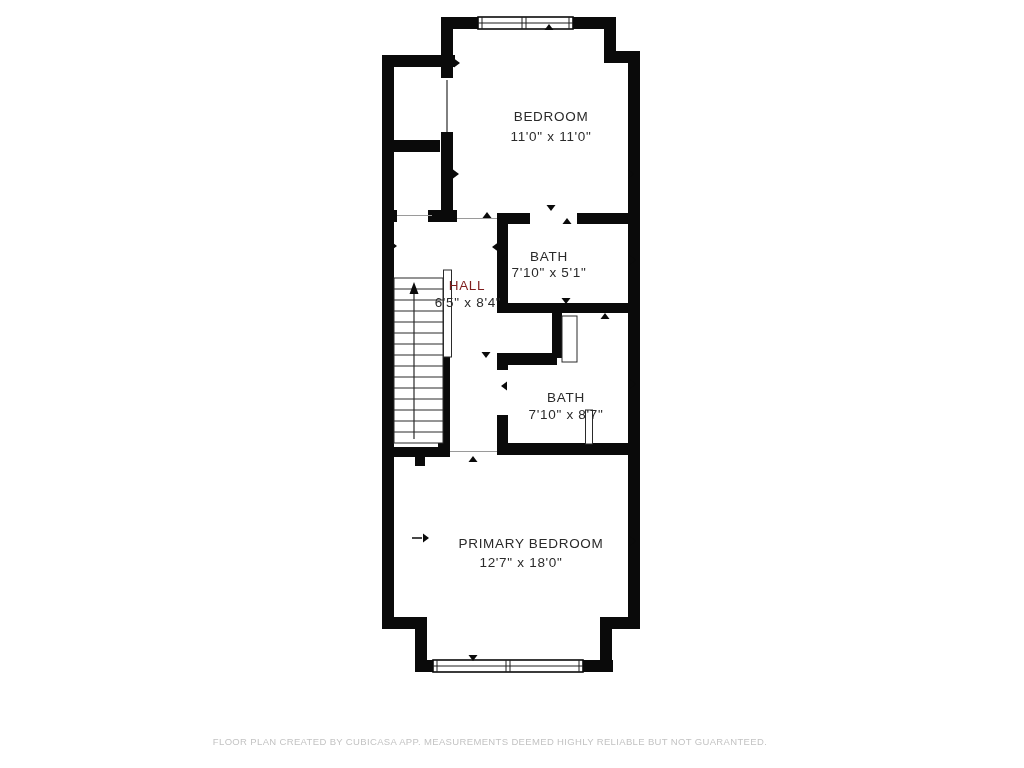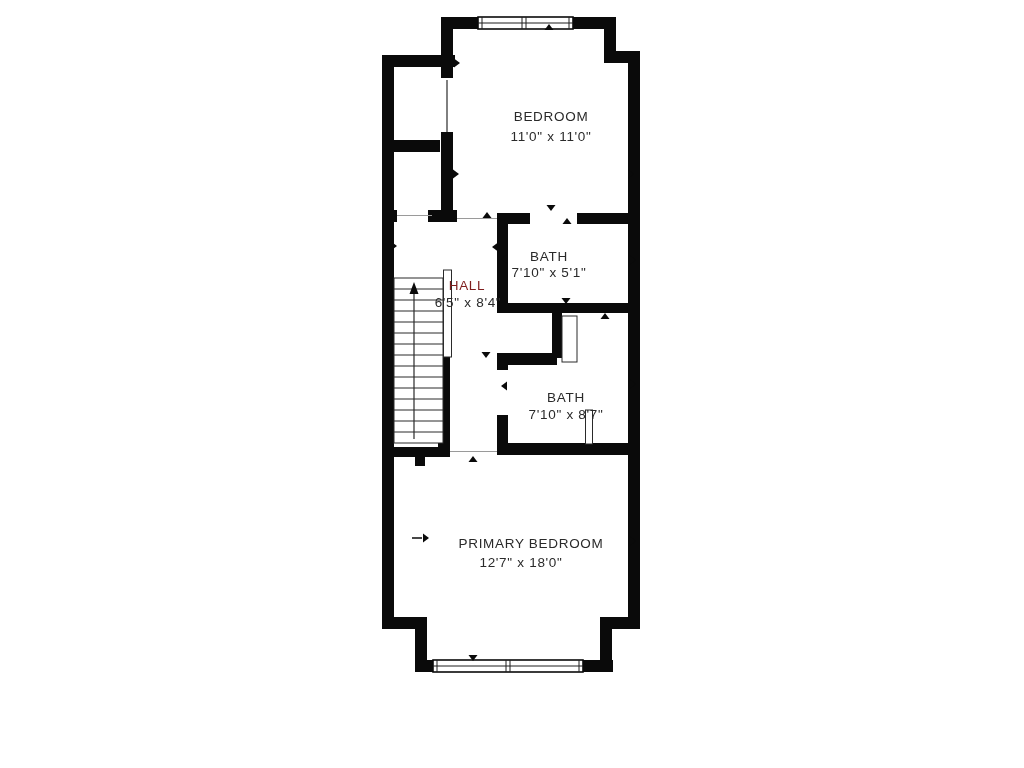--- a/index.html
+++ b/index.html
@@ -131,13 +131,14 @@
 
   <div class="lbl" style="left: 467px; top: 285px; color: #7f1d1d;">HALL</div>
   <div class="lbl" style="left: 468px; top: 302px; color: rgb(42, 42, 42);">6'5" x 8'4"</div>
 
   <div class="lbl" style="left: 566px; top: 397px; color: rgb(42, 42, 42);">BATH</div>
   <div class="lbl" style="left: 566px; top: 414px; color: rgb(42, 42, 42);">7'10" x 8'7"</div>
 
   <div class="lbl" style="left: 519px; top: 543px; color: rgb(42, 42, 42); margin-left: 12px;">PRIMARY BEDROOM</div>
   <div class="lbl" style="left: 521px; top: 562px; color: rgb(42, 42, 42);">12'7" x 18'0"</div>
 
+  <div class="footer" style="left: 490px; top: 741px; color: rgb(195, 195, 195);">FLOOR PLAN CREATED BY CUBICASA APP. MEASUREMENTS DEEMED HIGHLY RELIABLE BUT NOT GUARANTEED.</div>
 </div>
 
 </body></html>

